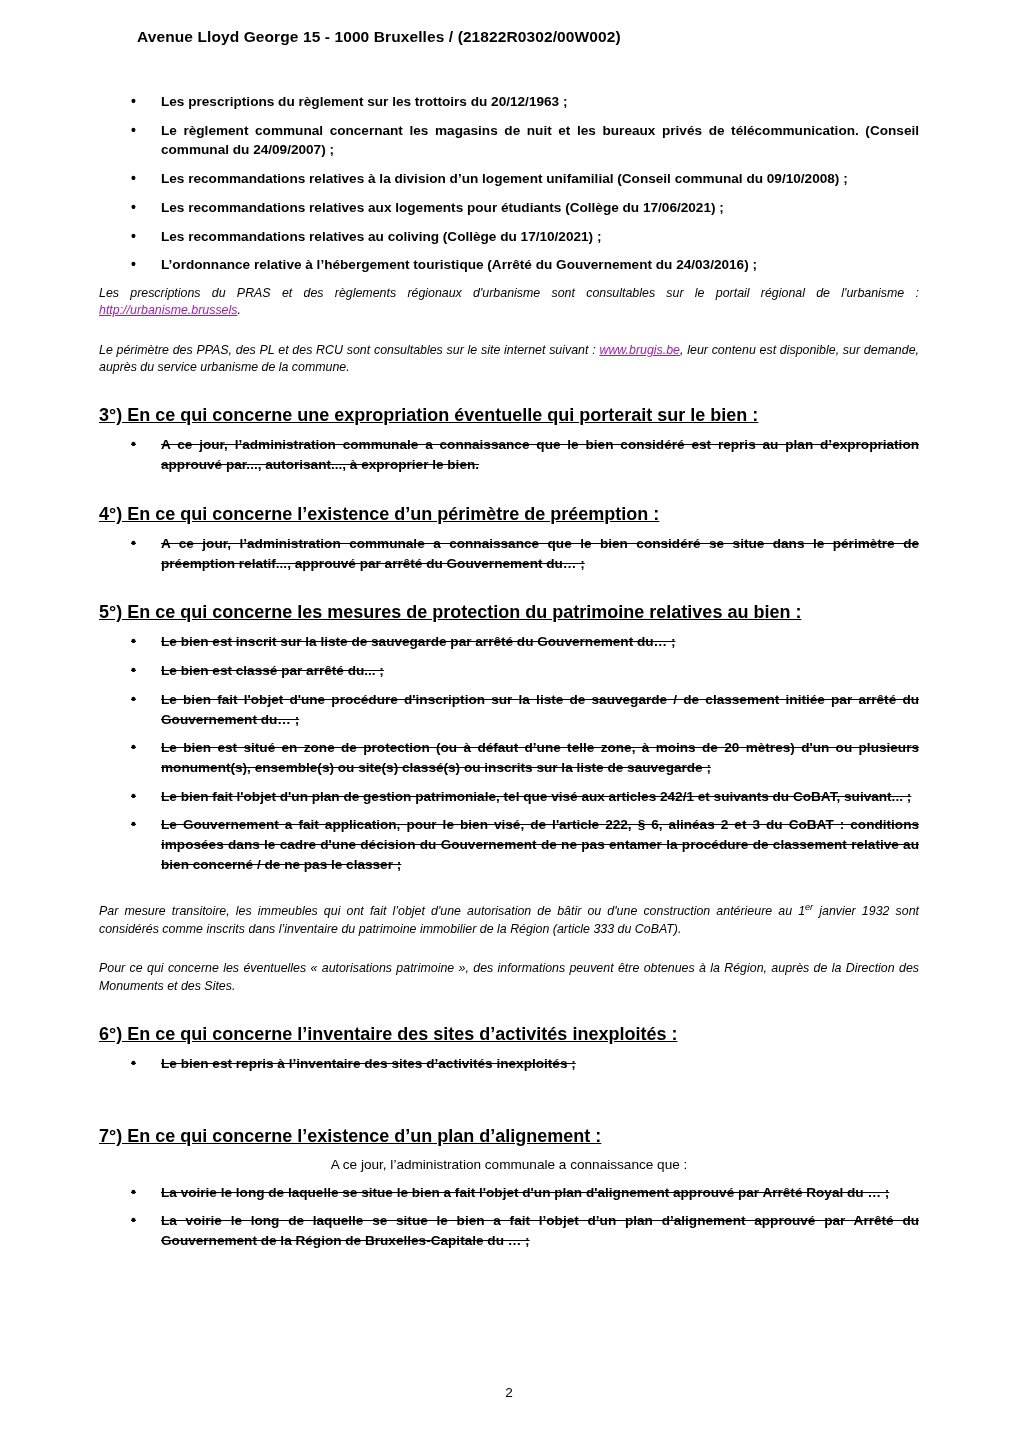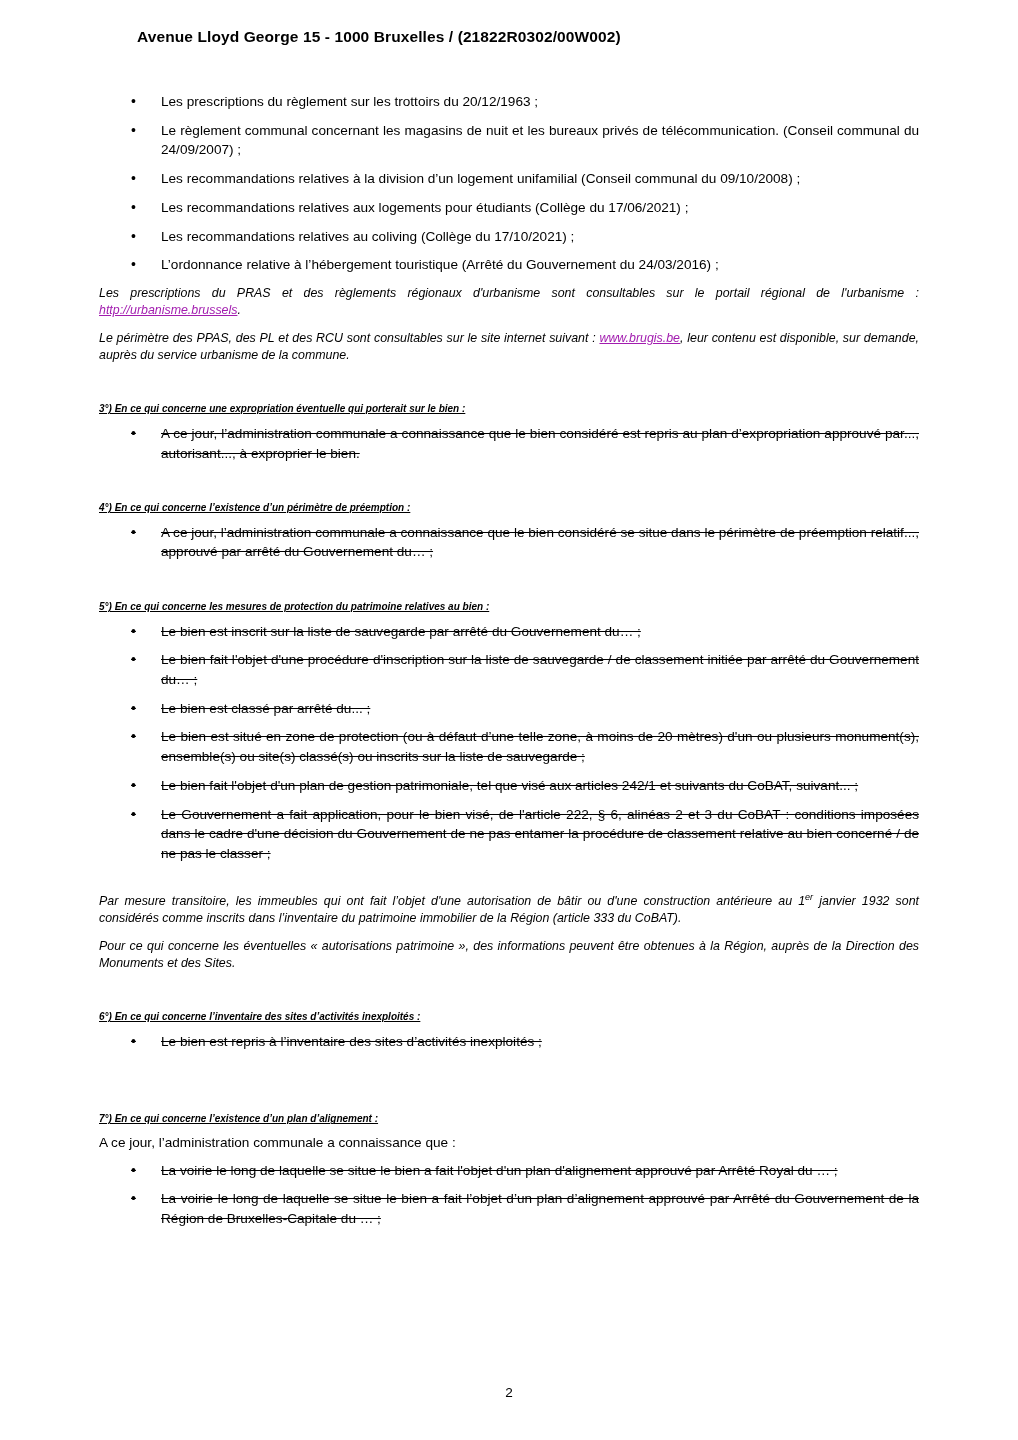--- a/index.html
+++ b/index.html
@@ -36,58 +36,59 @@
   ul.bullets {
     list-style: none;
     margin: 0;
     padding: 0;
   }
   ul.bullets > li {
     position: relative;
     padding-left: 62px;
     margin-bottom: 9px;
     text-align: justify;
+    font-weight: bold;
   }
   ul.bullets > li::before {
     content: "\2022";
     position: absolute;
     left: 32px;
     top: -1px;
     font-size: 14px;
   }
   .note {
     font-style: italic;
     font-size: 12.4px;
     text-align: justify;
     margin: 10px 0 0 0;
     line-height: 1.4;
   }
-  .note.second { margin-top: 10px; }
+  .note.second { margin-top: 22px; }
   .link {
     color: #a21caf;
     text-decoration: underline;
     font-style: italic;
   }
   .section-head {
     font-weight: bold;
-    font-size: 10px;
+    font-size: 18px;
     text-decoration: underline;
-    margin: 38px 0 6px 0;
-    font-style: italic;
+    margin: 26px 0 6px 0;
   }
   .strike > li, li.strike, .strike-text {
     text-decoration: line-through;
     margin-top: 7px;
   }
   ul.bullets.strike > li::before {
     text-decoration: line-through;
   }
   .plain-line {
     margin: 6px 0 8px 0;
     font-size: 13.6px;
+    text-align: center;
   }
   .gap-sm { height: 8px; }
   .gap-md { height: 14px; }
   .page-number {
     position: absolute;
     bottom: 40px;
     left: 0;
     width: 100%;
     text-align: center;
     font-size: 13.6px;
@@ -128,22 +129,22 @@
     </ul>
 
     <div class="section-head">4°) En ce qui concerne l’existence d’un périmètre de préemption :</div>
     <ul class="bullets strike">
       <li>A ce jour, l’administration communale a connaissance que le bien considéré se situe dans le périmètre de préemption relatif..., approuvé par arrêté du Gouvernement du… ;</li>
     </ul>
 
     <div class="section-head">5°) En ce qui concerne les mesures de protection du patrimoine relatives au bien :</div>
     <ul class="bullets strike">
       <li>Le bien est inscrit sur la liste de sauvegarde par arrêté du Gouvernement du… ;</li>
+      <li>Le bien est classé par arrêté du... ;</li>
       <li>Le bien fait l'objet d'une procédure d'inscription sur la liste de sauvegarde / de classement initiée par arrêté du Gouvernement du… ;</li>
-      <li>Le bien est classé par arrêté du... ;</li>
       <li>Le bien est situé en zone de protection (ou à défaut d’une telle zone, à moins de 20 mètres) d'un ou plusieurs monument(s), ensemble(s) ou site(s) classé(s) ou inscrits sur la liste de sauvegarde ;</li>
       <li>Le bien fait l'objet d'un plan de gestion patrimoniale, tel que visé aux articles 242/1 et suivants du CoBAT, suivant... ;</li>
       <li>Le Gouvernement a fait application, pour le bien visé, de l'article 222, § 6, alinéas 2 et 3 du CoBAT : conditions imposées dans le cadre d'une décision du Gouvernement de ne pas entamer la procédure de classement relative au bien concerné / de ne pas le classer ;</li>
     </ul>
 
     <div class="gap-sm"></div>
 
     <p class="note">
       <span>Par mesure transitoire, les immeubles qui ont fait l’objet d'une autorisation de bâtir ou d'une construction antérieure au 1</span><sup>er</sup><span> janvier 1932 sont considérés comme inscrits dans l’inventaire du patrimoine immobilier de la Région (article 333 du CoBAT).</span>
     </p>

